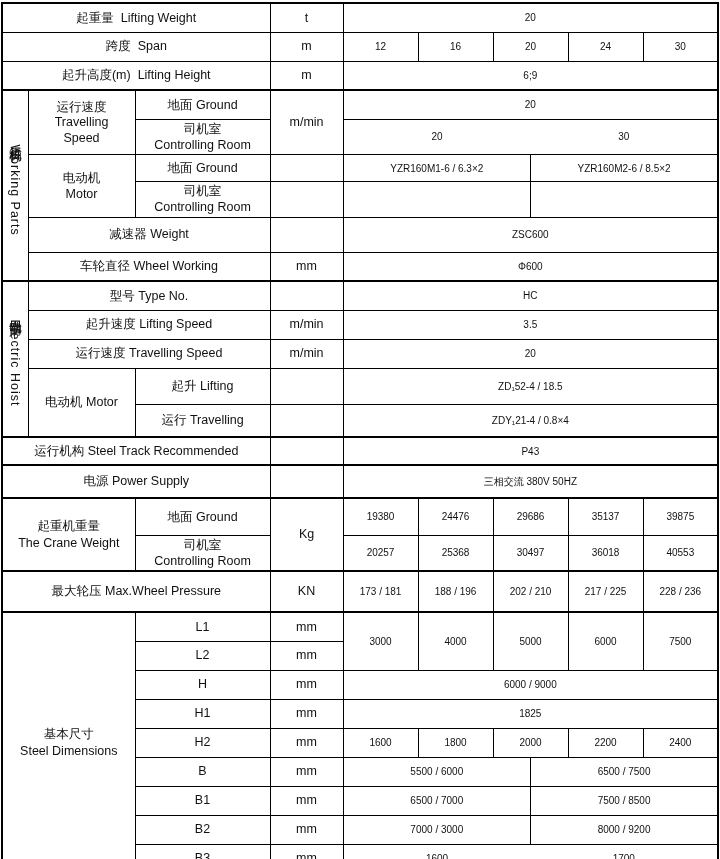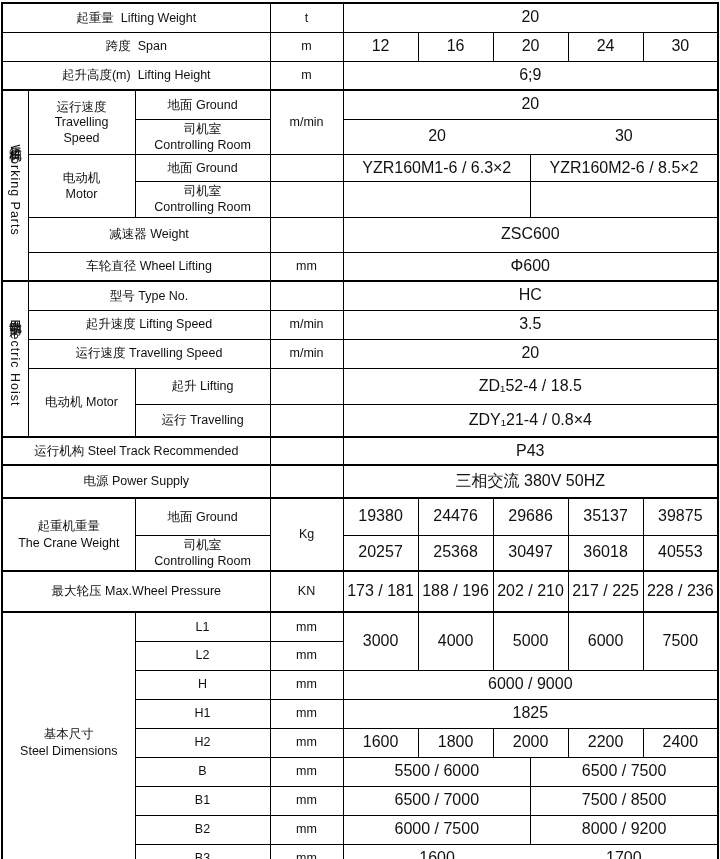--- a/index.html
+++ b/index.html
@@ -1,21 +1,21 @@
 <!DOCTYPE html>
 <html><head>
 <meta charset="utf-8">
 <style>
   html,body{margin:0;padding:0;background:#fff;}
   .page{width:720px;height:859px;background:#fff;box-sizing:border-box;padding:2px 1px;position:relative;}
   table.spec{border-collapse:collapse;table-layout:fixed;width:717px;border:2px solid #000;}
   td{border:1px solid #000;text-align:center;vertical-align:middle;
      font-family:"Liberation Sans","DejaVu Sans",sans-serif;font-size:12.5px;line-height:1.3;
      color:#111;padding:1px 2px;overflow:hidden;}
-  td.val{font-size:16px;}
+  td.val{font-size:10px;}
   td.unit{font-size:12.5px;}
   tr.sec > td{border-top:2px solid #000;}
   td.hid{border-left:hidden;}
   .blk{display:block;line-height:1.3;}
   .ennarrow{display:block;max-width:76px;margin:0 auto;line-height:1.25;}
   td.vert{padding:0;}
   td.vert > div{writing-mode:vertical-lr;text-orientation:mixed;margin:0 auto;
      letter-spacing:1px;white-space:nowrap;font-size:12.5px;}
 </style>
 </head>
@@ -97,21 +97,21 @@
   <td colspan="5" class="val"></td>
 </tr>
 
 <tr style="height:35px">
   <td colspan="2"><span>减速器</span> <span>Weight</span></td>
   <td class="unit"></td>
   <td colspan="10" class="val">ZSC600</td>
 </tr>
 
 <tr style="height:29px">
-  <td colspan="2"><span>车轮直径</span> <span>Wheel Lifting</span></td>
+  <td colspan="2"><span>车轮直径</span> <span>Wheel Working</span></td>
   <td class="unit">mm</td>
   <td colspan="10" class="val">Φ600</td>
 </tr>
 
 <tr class="sec" style="height:29px">
   <td class="vert" rowspan="5">
             <div><span>电动葫芦</span> <span>Electric Hoist</span></div>
           </td>
   <td colspan="2"><span>型号</span> <span>Type No.</span></td>
   <td class="unit"></td>
@@ -242,21 +242,21 @@
 <tr style="height:29px">
   <td>B1</td>
   <td class="unit">mm</td>
   <td colspan="5" class="val">6500 / 7000</td>
   <td colspan="5" class="val">7500 / 8500</td>
 </tr>
 
 <tr style="height:29px">
   <td>B2</td>
   <td class="unit">mm</td>
-  <td colspan="5" class="val">6000 / 7500</td>
+  <td colspan="5" class="val">7000 / 3000</td>
   <td colspan="5" class="val">8000 / 9200</td>
 </tr>
 
 <tr style="height:29px">
   <td>B3</td>
   <td class="unit">mm</td>
   <td colspan="5" class="val">1600</td>
   <td colspan="5" class="val hid">1700</td>
 </tr>
 

